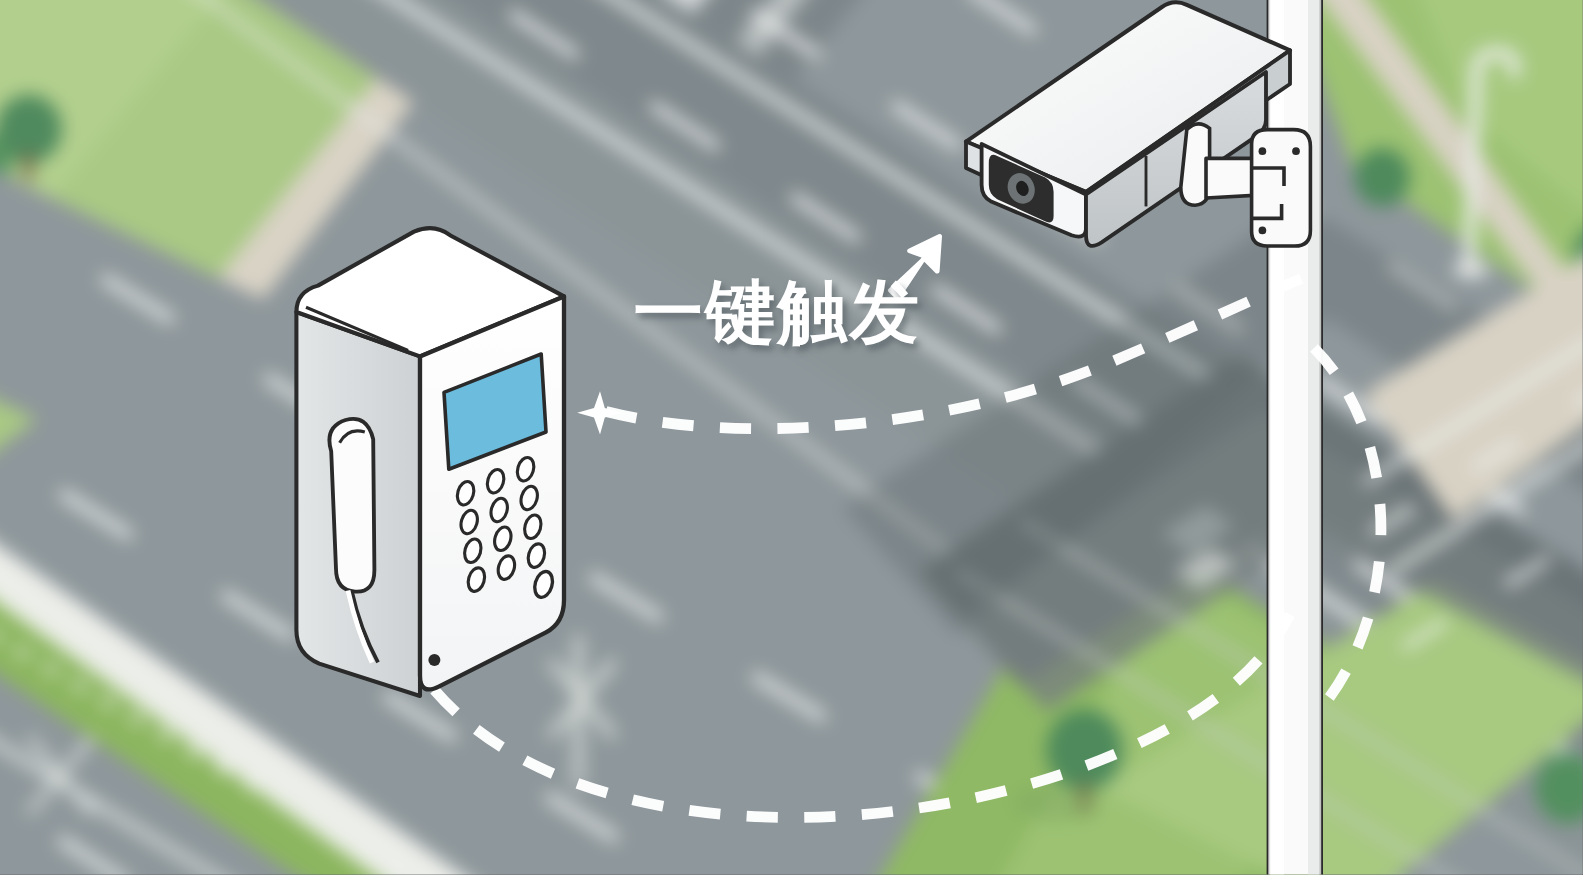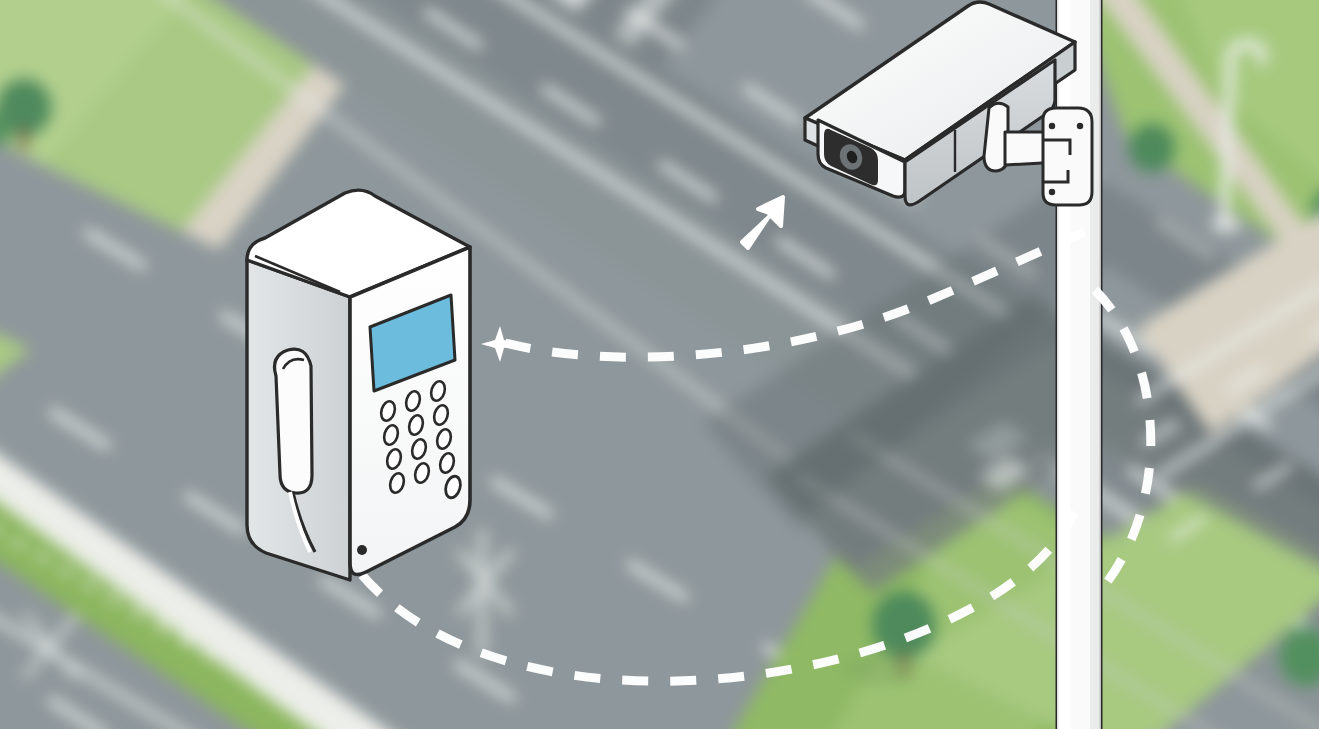--- a/index.html
+++ b/index.html
@@ -252,14 +252,15 @@
         <circle cx="1080" cy="126" r="3.2" fill="#2a2a2a"></circle>
         <circle cx="1052" cy="192" r="3.2" fill="#2a2a2a"></circle>
       </g>
     </g>
 
     <g transform="translate(0,0)">
       <path d="M742,242 L772,214 L758,209 L783,197 L781,226 L770,215 L748,248 Z" fill="#ffffff" stroke="#ffffff" stroke-width="4" stroke-linejoin="round"></path>
     </g>
   </svg>
 
+  <div class="lbl" style="left:528px; top:222px; font-size:58px;">一键触发</div>
 
 </div>
 
 </body></html>

